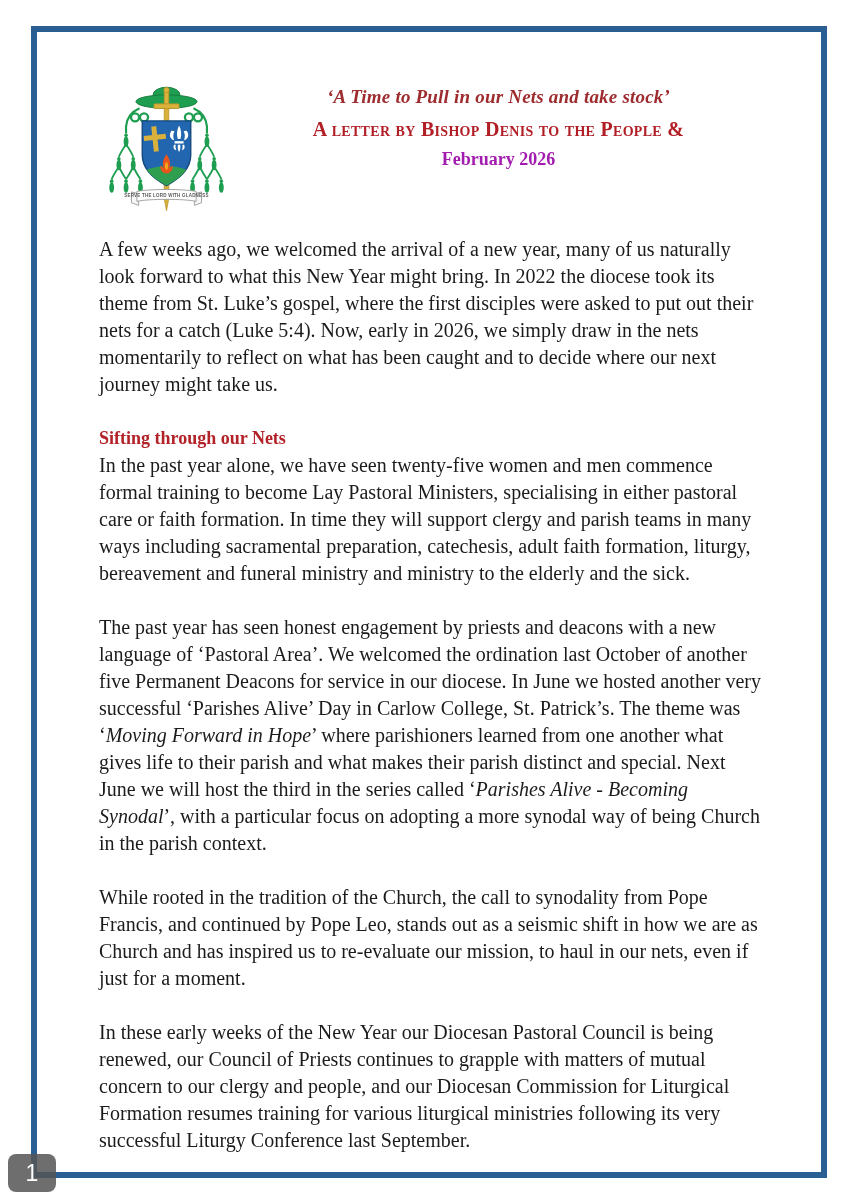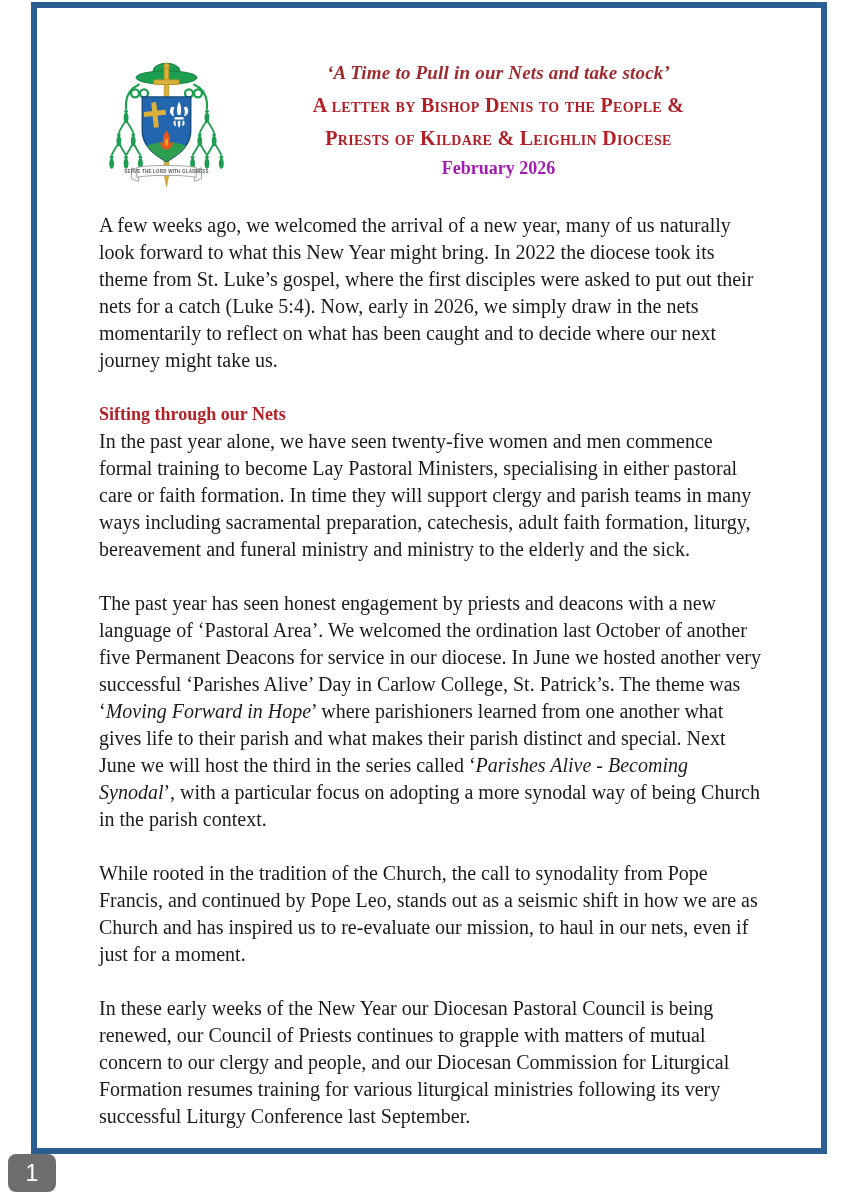--- a/index.html
+++ b/index.html
@@ -5,21 +5,21 @@
   * { margin:0; padding:0; box-sizing:border-box; }
   html,body { background:#ffffff; }
   .page {
     position:relative;
     width:846px; height:1200px;
     background:#ffffff;
     font-family:"Liberation Serif", serif;
     overflow:hidden;
   }
   .frame {
-    position:absolute; left:31px; top:2px;
+    position:absolute; left:31px; top:26px;
     width:796px; height:1152px;
     border:6px solid #2b5f94;
     background:#ffffff;
   }
   header.letter-head {
     display:flex;
     margin:44px 58px 0 62px;
   }
   .crest-wrap { flex:none; width:135px; height:142px; }
   .titles {
@@ -145,21 +145,20 @@
             <path d="M114 129 L106 131 L106 144 L114 141 Z" fill="#f7f7f7" stroke="#9a9a9a" stroke-width="1"></path>
             <path d="M42 128.5 C55 125.5 95 125.5 108 128.5 L108 139.5 C95 136.5 55 136.5 42 139.5 Z" fill="#fdfdfd" stroke="#9a9a9a" stroke-width="1"></path>
             <text class="motto-text" x="75" y="135" text-anchor="middle">SERVE THE LORD WITH GLADNESS</text>
           </g>
         </svg>
       </div>
 
       <div class="titles">
         <div class="quote">‘A Time to Pull in our Nets and take stock’</div>
         <h1 class="title-line">A letter by Bishop Denis to the People &amp;</h1>
-        <h1 class="title-line">Priests of Kildare &amp; Leighlin Diocese</h1>
         <div class="date-line">February 2026</div>
       </div>
     </header>
 
     <main class="letter-body">
       <p>A few weeks ago, we welcomed the arrival of a new year, many of us naturally look forward to what this New Year might bring. In 2022 the diocese took its theme from St. Luke’s gospel, where the first disciples were asked to put out their nets for a catch (Luke 5:4). Now, early in 2026, we simply draw in the nets momentarily to reflect on what has been caught and to decide where our next journey might take us.</p>
 
       <h2 class="section-heading">Sifting through our Nets</h2>
       <p>In the past year alone, we have seen twenty-five women and men commence formal training to become Lay Pastoral Ministers, specialising in either pastoral care or faith formation. In time they will support clergy and parish teams in many ways including sacramental preparation, catechesis, adult faith formation, liturgy, bereavement and funeral ministry and ministry to the elderly and the sick.</p>
 

